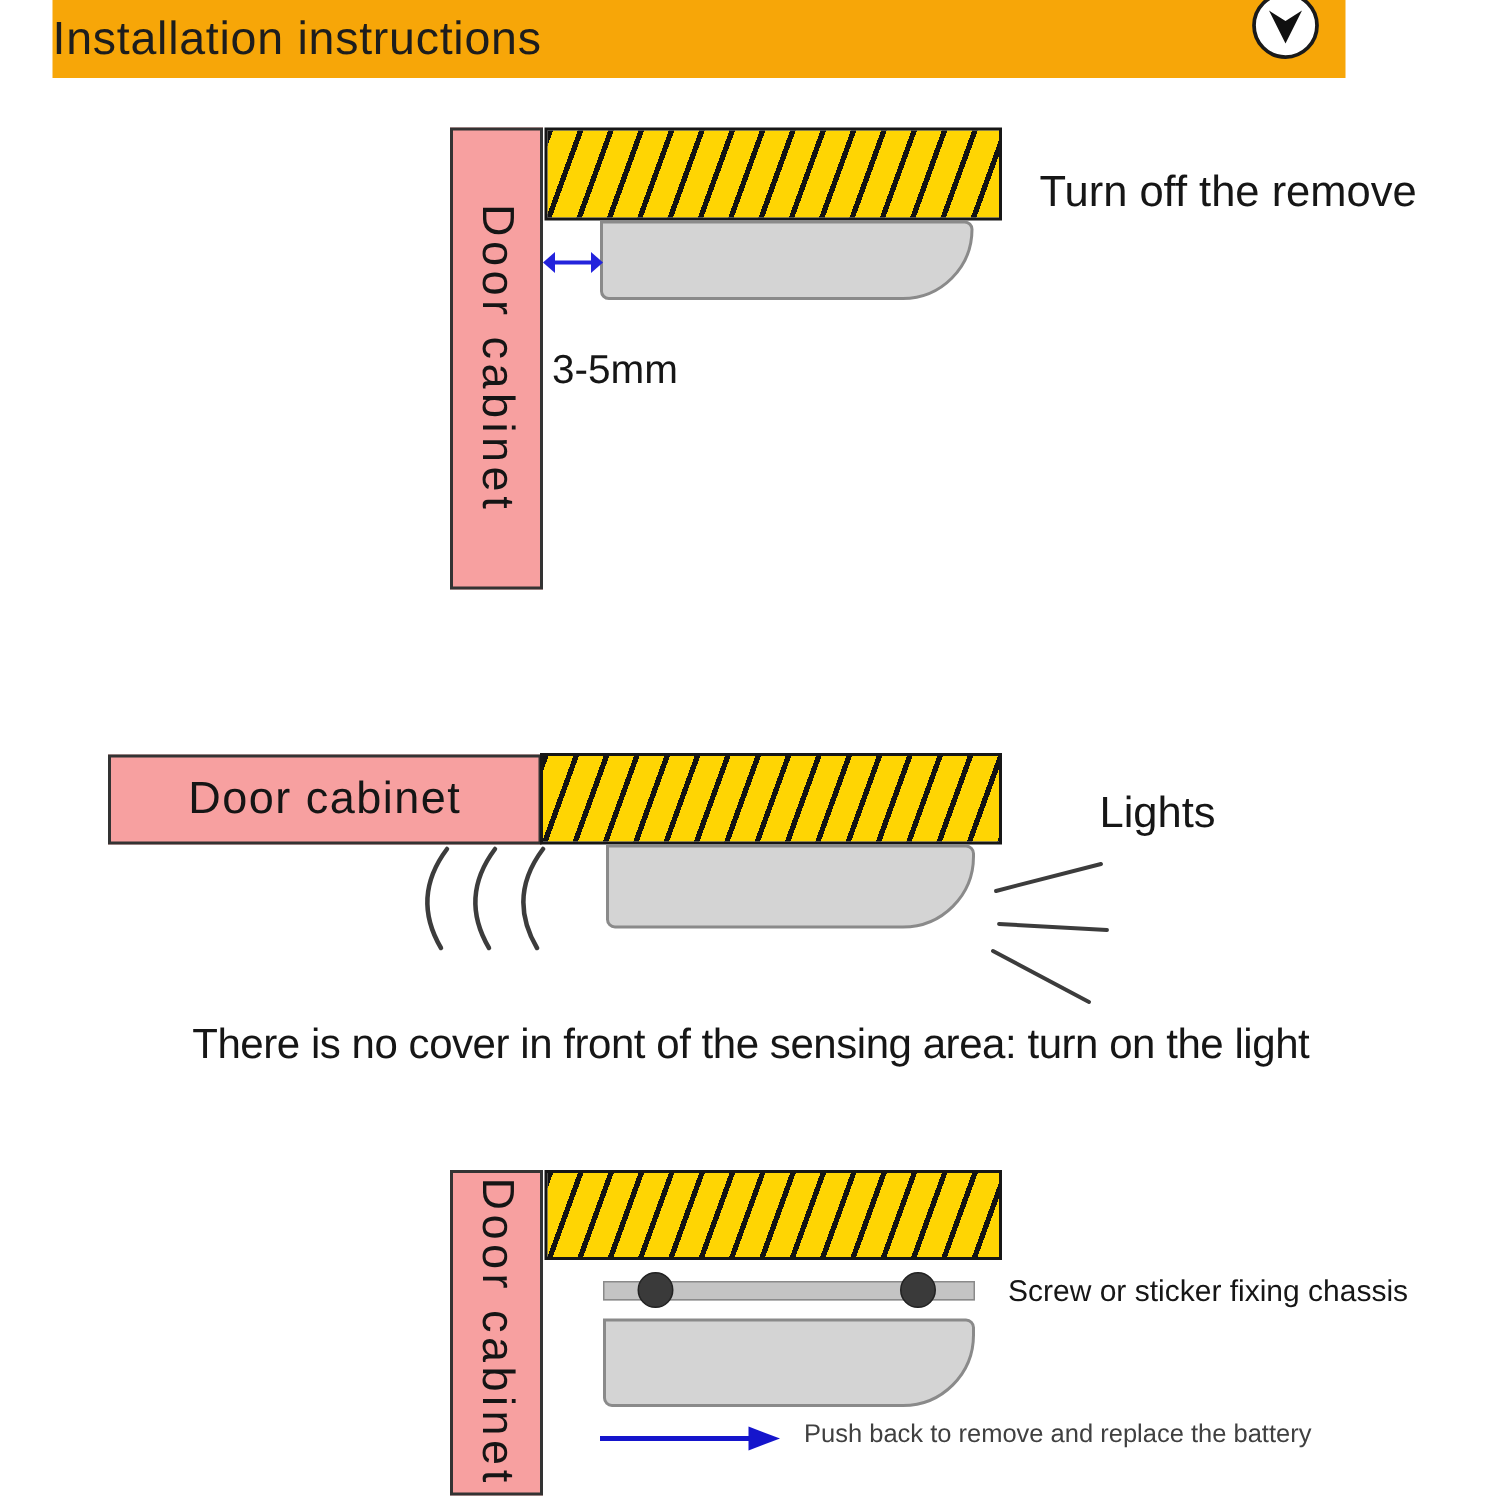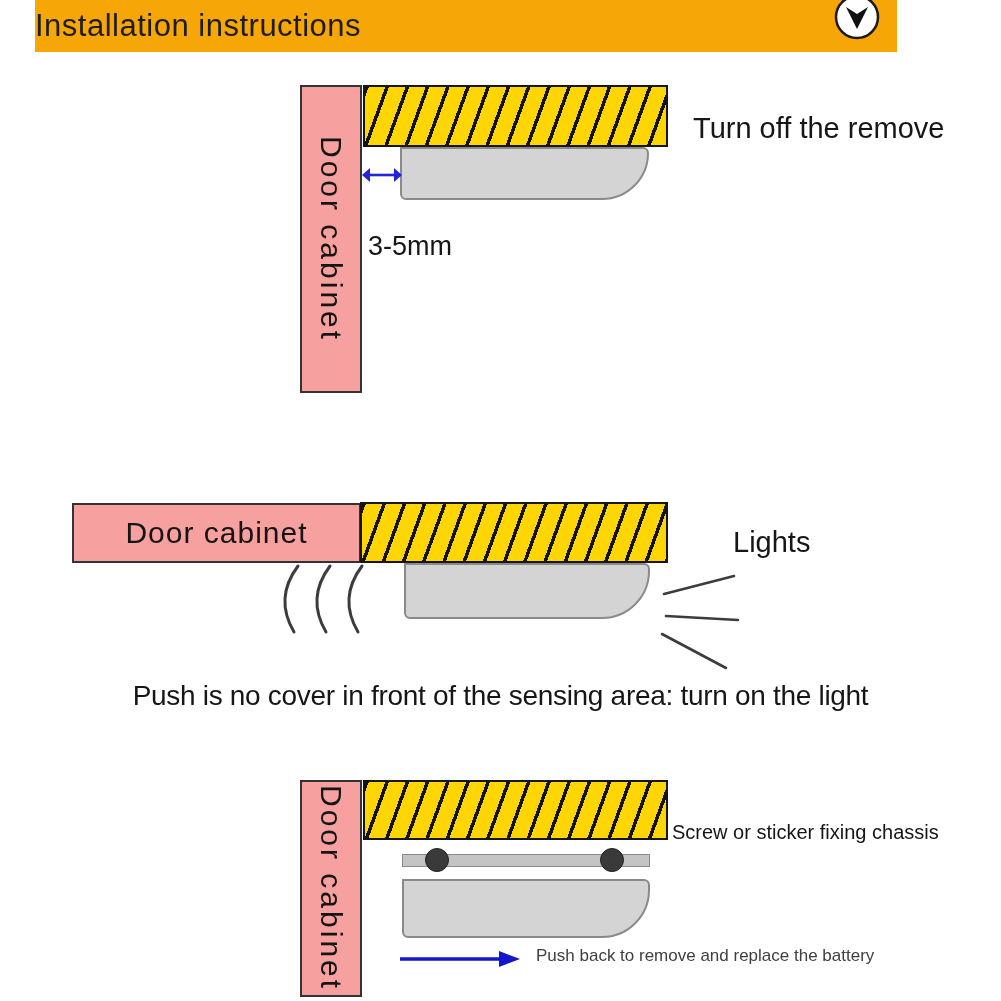--- a/index.html
+++ b/index.html
@@ -60,21 +60,21 @@
   
   .d3-cabinet{left:300px;top:780px;width:62px;height:217px;}
   .d3-hatch{left:363px;top:780px;width:305px;height:60px;}
   .d3-bar{position:absolute;left:402px;top:854px;width:248px;height:13px;
     background:#C4C4C4;border:1px solid #8a8a8a;}
   .screw{position:absolute;top:848px;width:24px;height:24px;border-radius:50%;
     background:#3A3A3A;border:1px solid #222;}
   .screw-left{left:425px;}
   .screw-right{left:600px;}
   .d3-fixture{left:402px;top:879px;width:248px;height:59px;}
-  .d3-chassis-label{position:absolute;left:672px;top:821px;font-size:20px;
+  .d3-chassis-label{position:absolute;left:672px;top:850px;font-size:20px;
     color:#161616;white-space:nowrap;}
   .d3-arrow{position:absolute;left:396px;top:948px;}
   .d3-battery-label{position:absolute;left:536px;top:946px;font-size:17px;
     color:#404040;white-space:nowrap;}
 </style>
 </head>
 <body>
 
 <div class="page">
 
@@ -117,21 +117,21 @@
       <path d="M92 6 Q68 38 88 72" fill="none" stroke="#3C3C3C" stroke-width="3" stroke-linecap="round"></path>
     </svg>
     <svg class="d2-rays" width="100" height="106" viewBox="0 0 100 106">
       <line x1="12" y1="28" x2="82" y2="10" stroke="#3C3C3C" stroke-width="2.6" stroke-linecap="round"></line>
       <line x1="14" y1="50" x2="86" y2="54" stroke="#3C3C3C" stroke-width="2.6" stroke-linecap="round"></line>
       <line x1="10" y1="68" x2="74" y2="102" stroke="#3C3C3C" stroke-width="2.6" stroke-linecap="round"></line>
     </svg>
     <div class="caption d2-caption">Lights</div>
   </section>
 
-  <div class="note">Push is no cover in front of the sensing area: turn on the light</div>
+  <div class="note">There is no cover in front of the sensing area: turn on the light</div>
 
   <section>
     <div class="cabinet d3-cabinet">
       <span class="vtext">Door cabinet</span>
     </div>
     <div class="hatch d3-hatch"></div>
     <div class="d3-bar"></div>
     <div class="screw screw-left"></div>
     <div class="screw screw-right"></div>
     <div class="fixture d3-fixture"></div>

